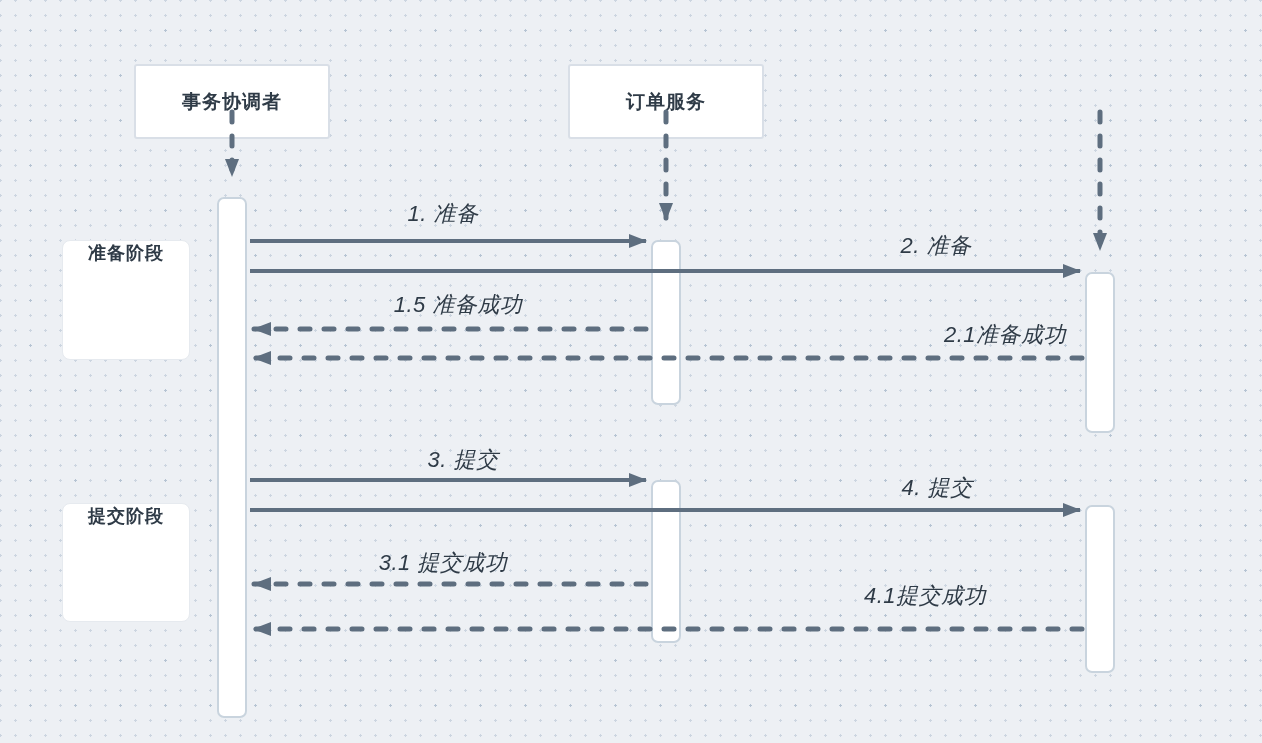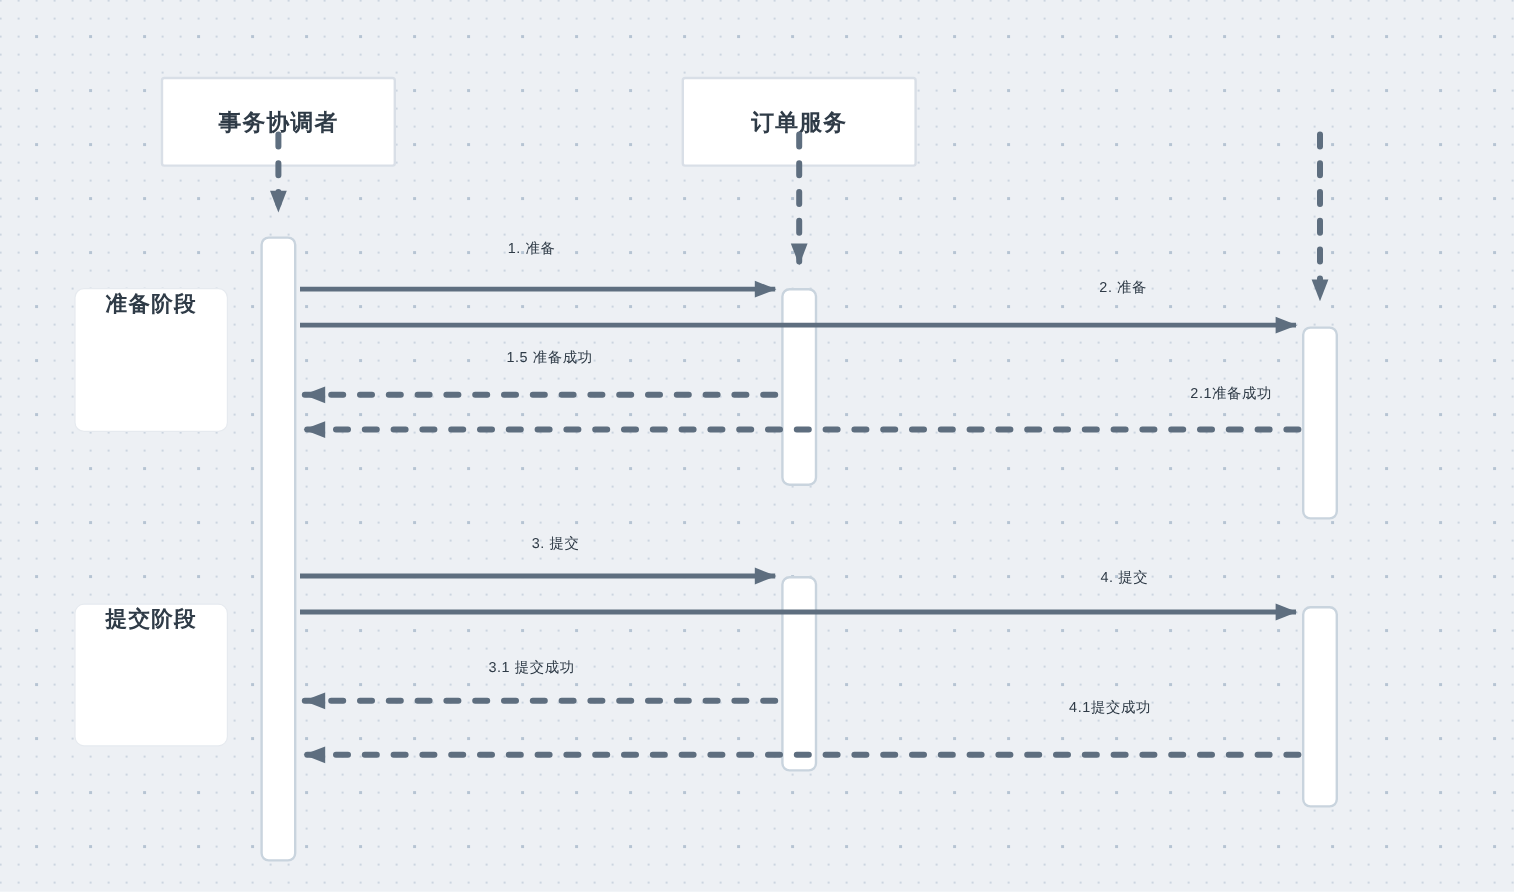--- a/index.html
+++ b/index.html
@@ -50,23 +50,24 @@
     border-radius:7px;
     box-sizing:border-box;
     z-index:2;
   }
   .overlay{
     position:absolute;left:0;top:0;z-index:3;pointer-events:none;
   }
   .msg-label{
     position:absolute;
     transform:translateX(-50%);
-    font-size:12px;font-weight:500;color:#2f3b47;
+    font-size:22px;font-weight:500;color:#2f3b47;
     white-space:nowrap;letter-spacing:0.5px;
     z-index:4;
+    font-style:italic;
   }
   .solid-line{stroke:#5e6e7f;stroke-width:4;}
   .dash-line{stroke:#5e6e7f;stroke-width:5;stroke-dasharray:10 14;stroke-linecap:round;}
 </style>
 </head>
 <body>
 
 <div class="canvas">
 
   <div class="actor" style="left:134px">
@@ -107,19 +108,19 @@
 
     <line class="solid-line" x1="250" y1="480" x2="646" y2="480" marker-end="url(#ah)"></line>
     <line class="solid-line" x1="250" y1="510" x2="1080" y2="510" marker-end="url(#ah)"></line>
     <line class="dash-line" x1="646" y1="584" x2="254" y2="584" marker-end="url(#ah)"></line>
     <line class="dash-line" x1="1082" y1="629" x2="254" y2="629" marker-end="url(#ah)"></line>
   </svg>
 
   <div class="msg-label" style="left:443px;top:199px">1. 准备</div>
   <div class="msg-label" style="left:936px;top:231px">2. 准备</div>
   <div class="msg-label" style="left:458px;top:290px">1.5 准备成功</div>
-  <div class="msg-label" style="left:1026px;top:320px">2.1准备成功</div>
+  <div class="msg-label" style="left:1005px;top:320px">2.1准备成功</div>
   <div class="msg-label" style="left:463px;top:445px">3. 提交</div>
   <div class="msg-label" style="left:937px;top:473px">4. 提交</div>
   <div class="msg-label" style="left:443px;top:548px">3.1 提交成功</div>
   <div class="msg-label" style="left:925px;top:581px">4.1提交成功</div>
 
 </div>
 
 </body></html>

